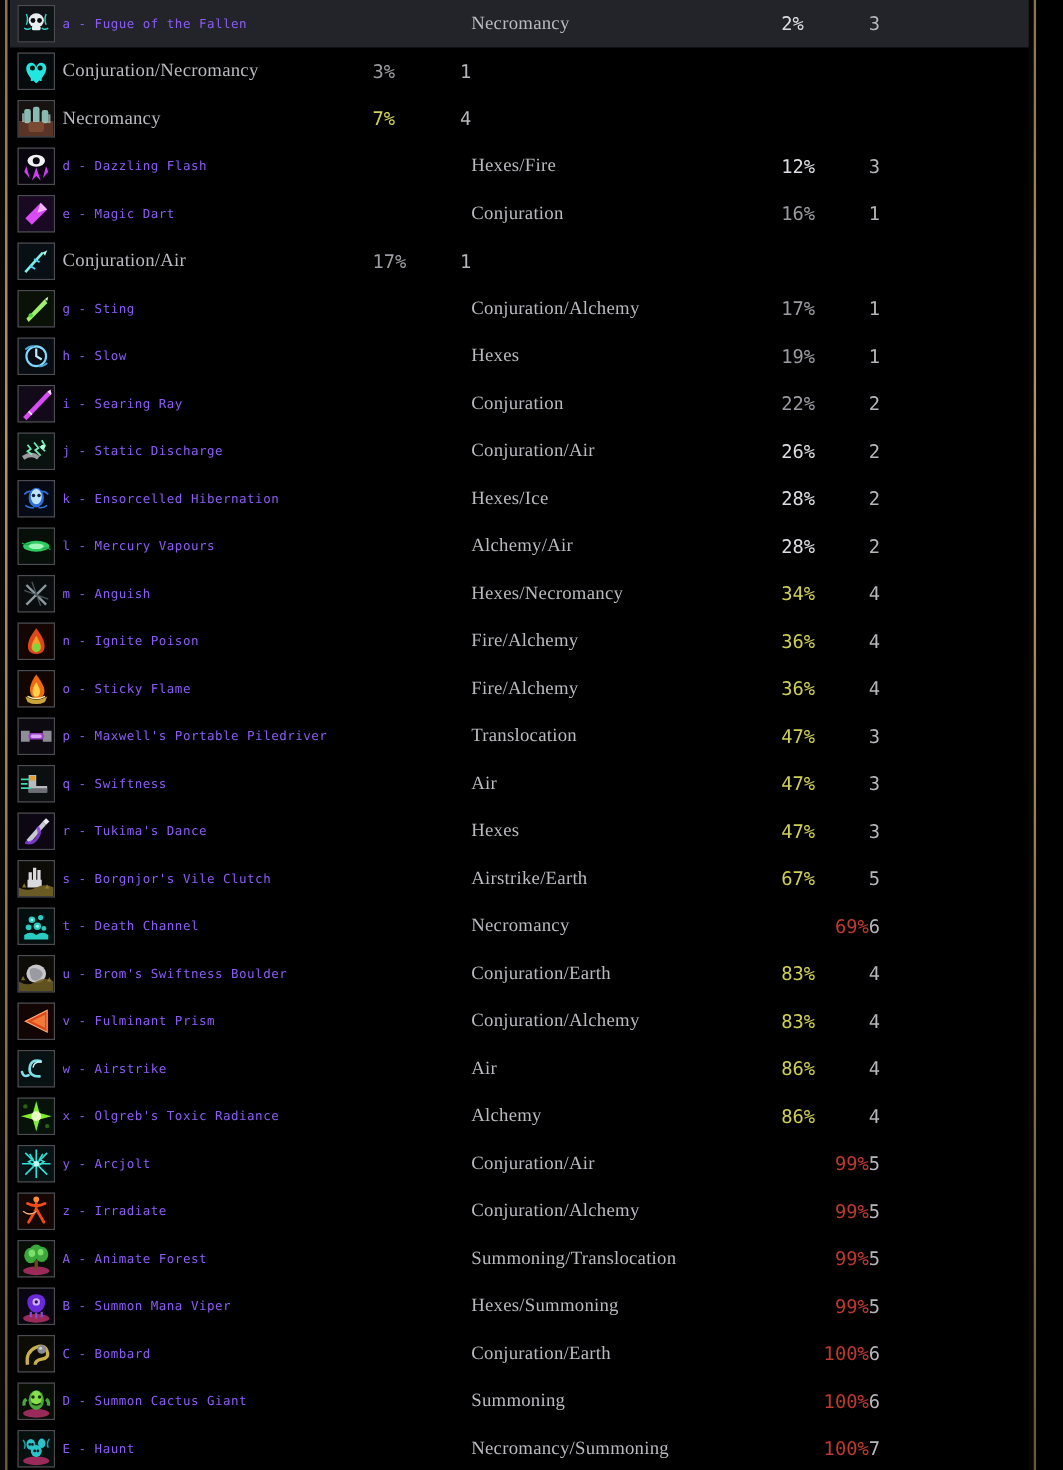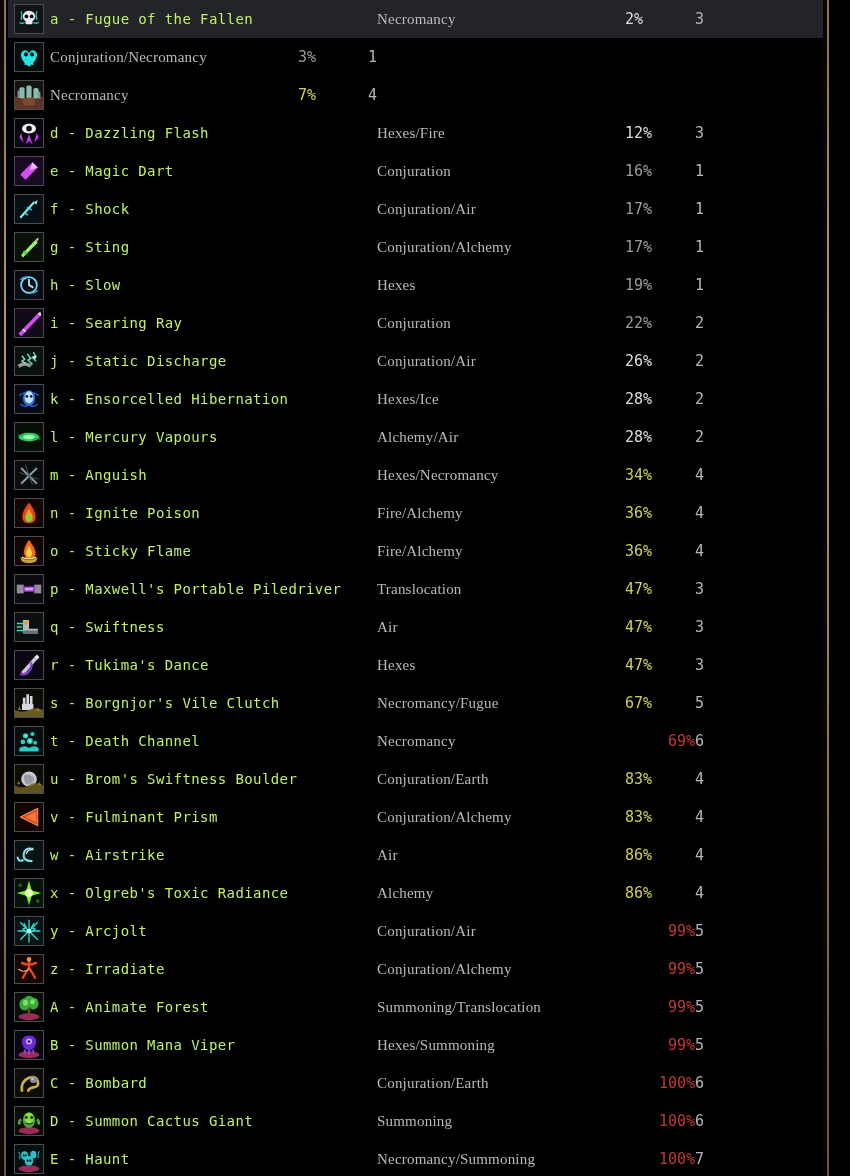--- a/index.html
+++ b/index.html
@@ -87,22 +87,22 @@
     background: #0d0d10;
     position: relative;
     overflow: hidden;
     display: block;
   }
   .tile svg { display: block; width: 100%; height: 100%; }
 
   .cell-name {
     flex: 0 0 auto;
     width: 327px;
-    color: #bef264;
-    font-size: 14px;
+    color: #8b5cf6;
+    font-size: 10px;
     letter-spacing: 0.4px;
     white-space: nowrap;
     overflow: hidden;
   }
   .cell-school {
     flex: 0 0 auto;
     width: 248px;
     color: #b9b9c0;
     font-size: 15px;
     letter-spacing: 0.2px;
@@ -243,21 +243,20 @@
         <div class="cell-icon">
           <span class="tile">
             <svg viewBox="0 0 32 32" xmlns="http://www.w3.org/2000/svg">
               <rect width="32" height="32" fill="#081015"></rect>
               <path d="M6 26 L22 8" stroke="#7ef0e4" stroke-width="2.4" fill="none"></path>
               <path d="M22 8l4-2-2 5z" fill="#bdfff7"></path>
               <path d="M10 20l5 3M14 14l5 3" stroke="#4fd8ff" stroke-width="1.6"></path>
             </svg>
           </span>
         </div>
-        <div class="cell-name">f - Shock</div>
         <div class="cell-school">Conjuration/Air</div>
         <div class="cell-fail fail-grey">17%</div>
         <div class="cell-level">1</div>
       </div>
       <div class="row">
         <div class="cell-icon">
           <span class="tile">
             <svg viewBox="0 0 32 32" xmlns="http://www.w3.org/2000/svg">
               <rect width="32" height="32" fill="#0a1208"></rect>
               <path d="M7 25 L24 7 l2 4 -17 17z" fill="#9ff06a"></path>
@@ -479,21 +478,21 @@
                 <path d="M8 17h13v7H8z" rx="2"></path>
               </g>
               <path d="M0 24 q8 4 16 0 q8-4 16 0 v8H0z" fill="#6a5a24"></path>
               <g fill="#a08a34" opacity=".8">
                 <path d="M3 24l2-4 2 4zM24 25l2-4 2 4z"></path>
               </g>
             </svg>
           </span>
         </div>
         <div class="cell-name">s - Borgnjor's Vile Clutch</div>
-        <div class="cell-school">Necromancy/Fugue</div>
+        <div class="cell-school">Airstrike/Earth</div>
         <div class="cell-fail fail-yellow">67%</div>
         <div class="cell-level">5</div>
       </div>
       <div class="row">
         <div class="cell-icon">
           <span class="tile">
             <svg viewBox="0 0 32 32" xmlns="http://www.w3.org/2000/svg">
               <rect width="32" height="32" fill="#041010"></rect>
               <g fill="#2fe0d4" opacity=".9">
                 <circle cx="12" cy="10" r="3"></circle>

